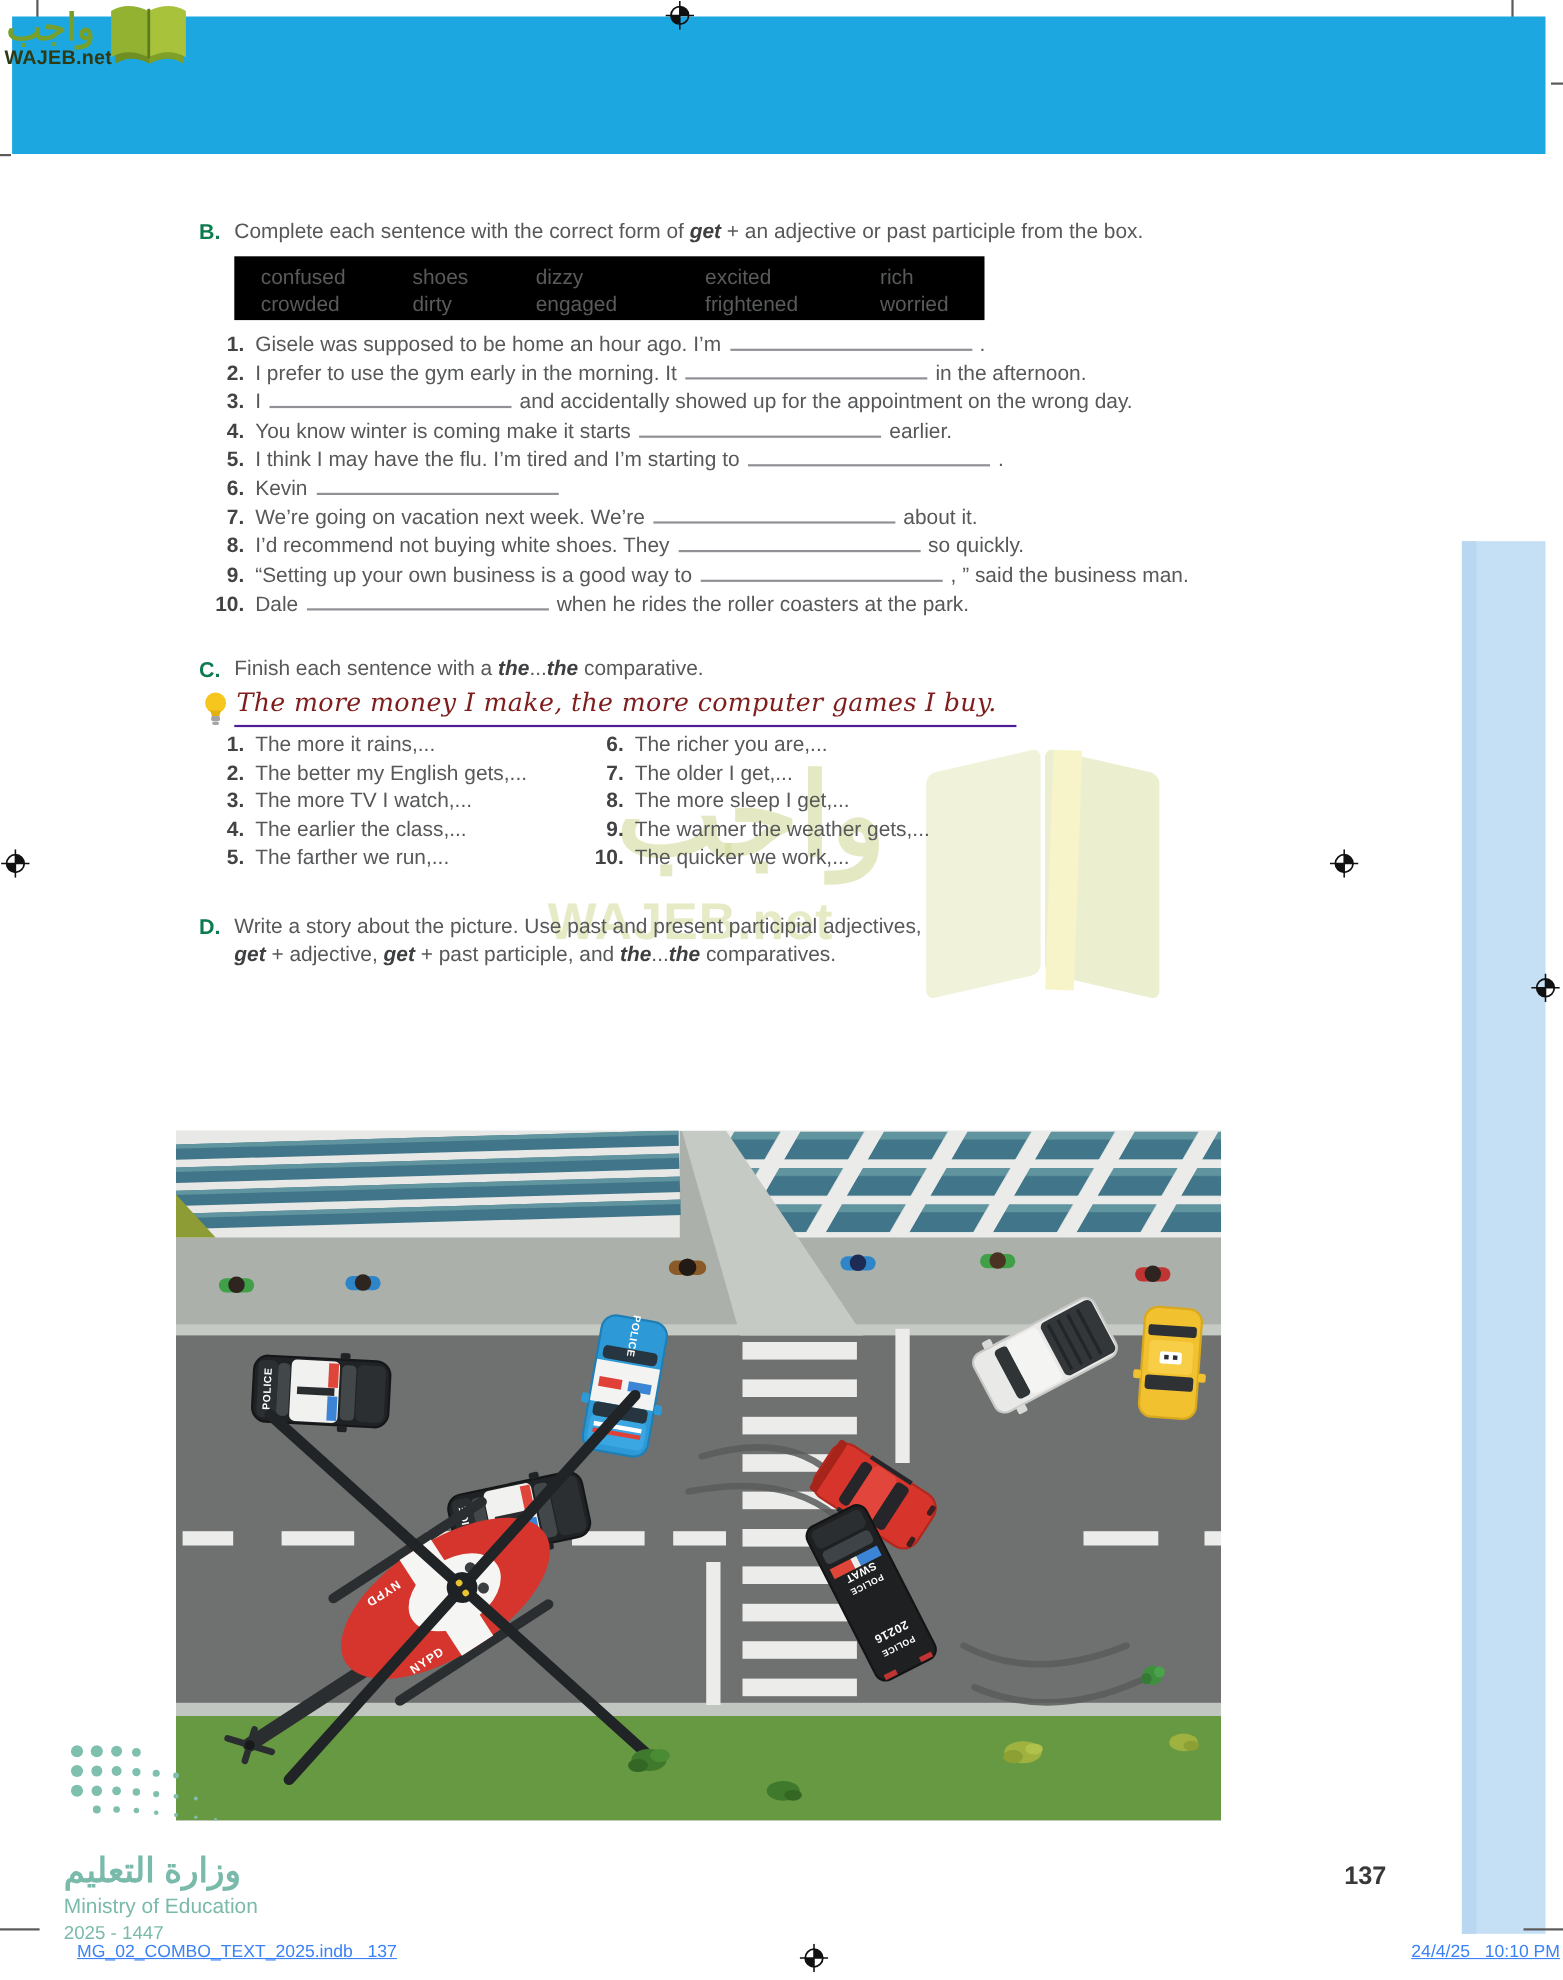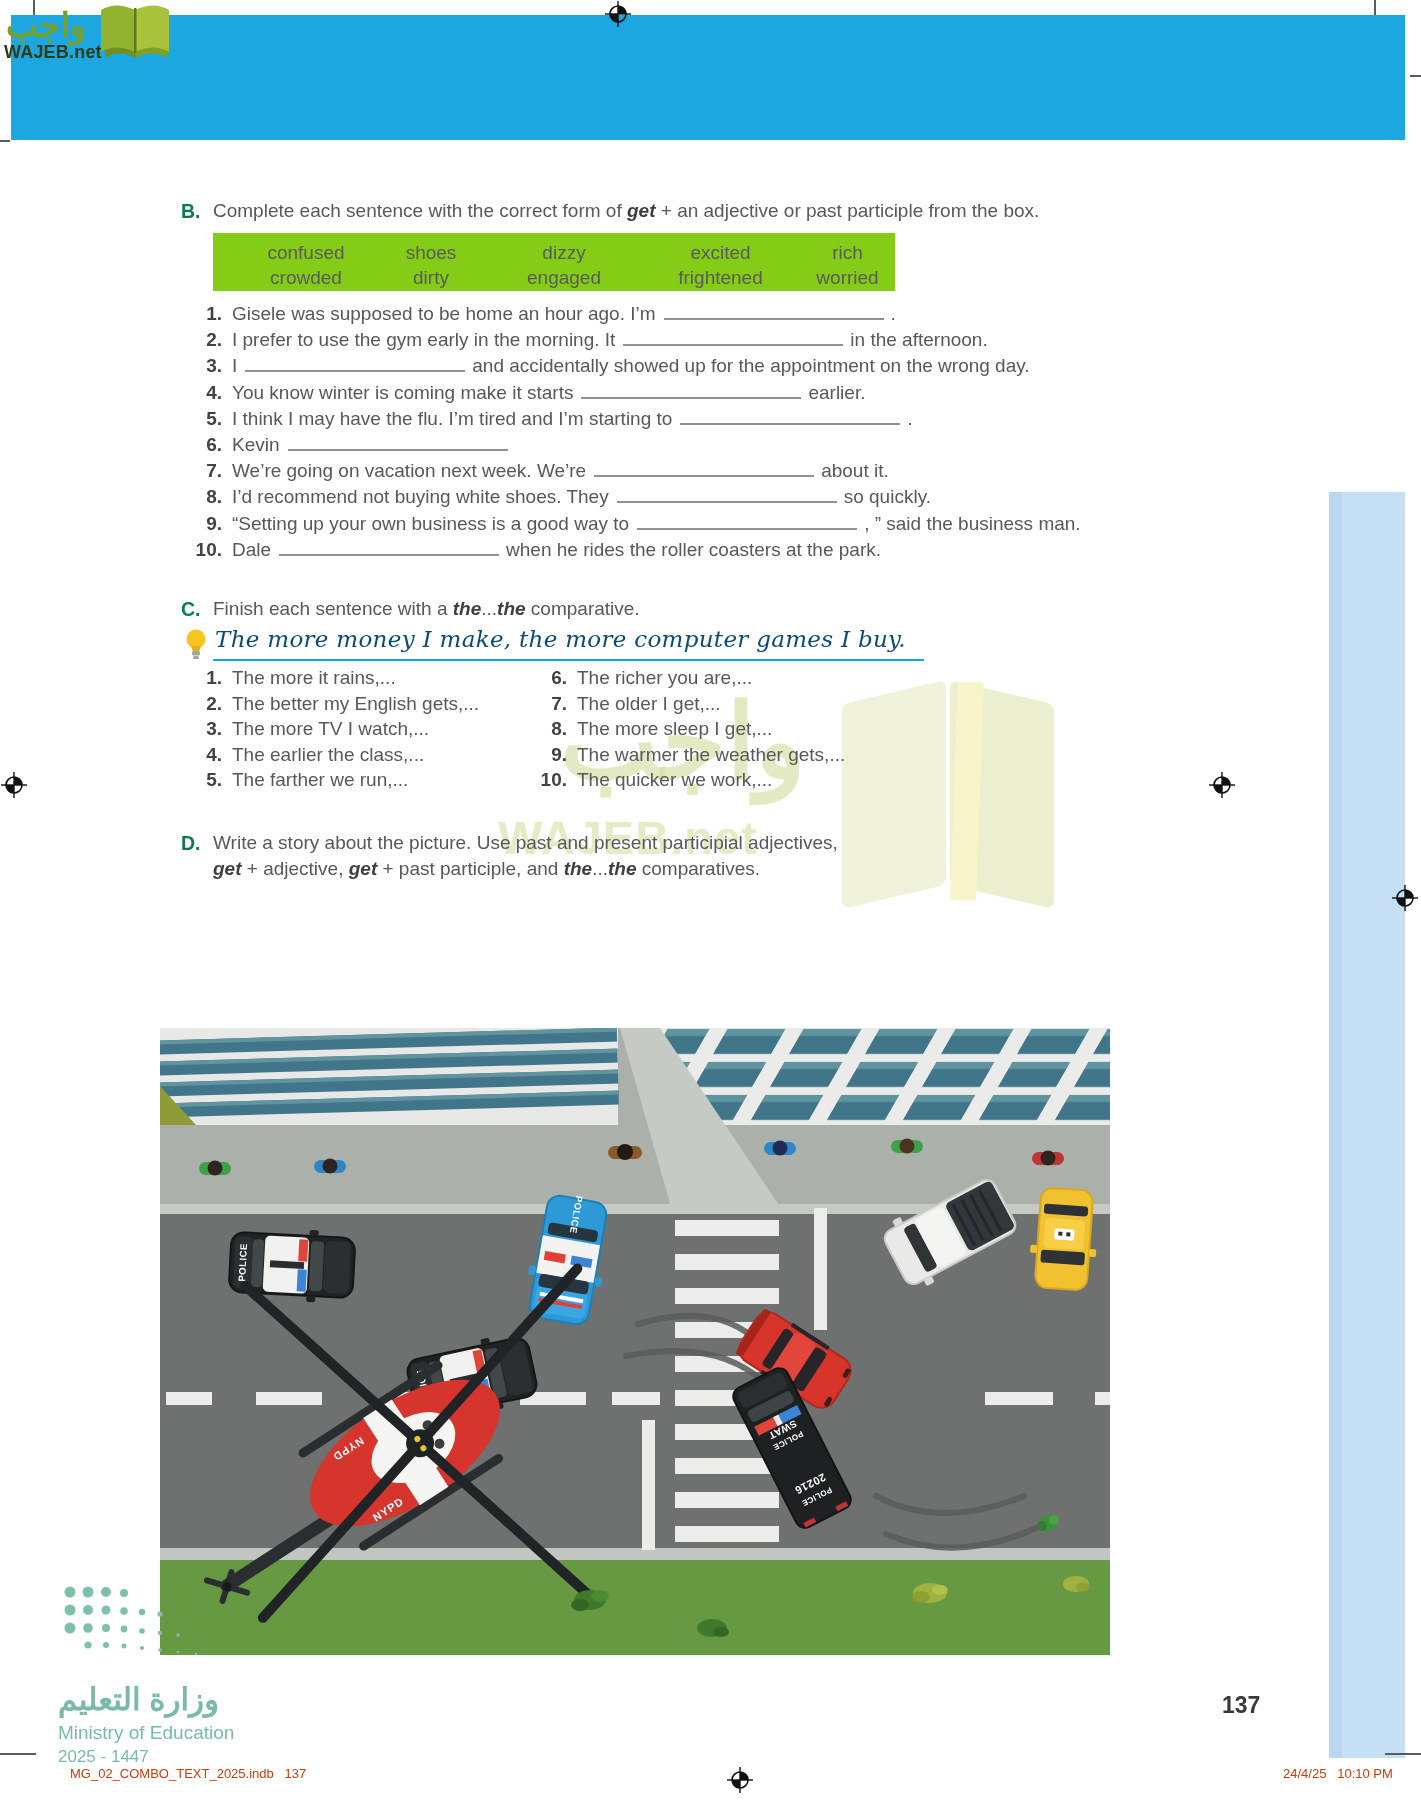--- a/index.html
+++ b/index.html
@@ -13,40 +13,40 @@
   .logo-net{left:4px;top:42px;font-size:18px;font-weight:bold;color:#2E3A14;letter-spacing:.2px;}
   
   .body-txt{font-size:19px;color:#57585A;}
   .green-label{font-size:19.5px;font-weight:bold;color:#0C7B4E;}
   .bold-it{font-weight:bold;font-style:italic;color:#3E3F41;}
   .num{width:56px;text-align:right;font-weight:bold;color:#424345;padding-right:10px;box-sizing:border-box;flex:none;}
   .blank{display:inline-block;width:220px;height:3px;border-bottom:2.2px solid #8F9194;margin:0 7px 0 8px;}
   .b-row,.c-row{display:flex;align-items:baseline;height:26.2px;font-size:19px;white-space:nowrap;}
   .c-row{height:25.6px;}
   
-  #wordbox{left:213px;top:233px;width:682px;height:58px;background:#84cc16;text-align:center;}
+  #wordbox{left:213px;top:233px;width:682px;height:58px;background:#000000;}
   #wordbox .grid{display:grid;grid-template-columns:138px 112px 154px 159px auto;
                  padding:7px 0 0 24px;line-height:25px;font-size:19px;color:#595A5C;}
   
-  .example{font-family:"DejaVu Serif",serif;font-style:italic;font-size:23px;color:#0c4a6e;
-           display:inline-block;border-bottom:2px solid #0ea5e9;padding:0 18px 7px 2px;letter-spacing:.3px;}
+  .example{font-family:"DejaVu Serif",serif;font-style:italic;font-size:23px;color:#7f1d1d;
+           display:inline-block;border-bottom:2px solid #4c1d95;padding:0 18px 7px 2px;letter-spacing:.3px;}
   
   #wm{left:498px;top:698px;width:600px;height:230px;z-index:0;}
   .wm-ar{position:absolute;left:62px;top:-8px;font-size:104px;font-weight:bold;color:rgba(213,220,158,.62);line-height:1;}
   .wm-net{position:absolute;left:0px;top:112px;font-size:47px;font-weight:bold;color:rgba(213,220,158,.6);letter-spacing:1px;}
   .wm-book{position:absolute;left:338px;top:-16px;width:240px;height:235px;opacity:.55;}
   .wm-book i{position:absolute;display:block;}
   .wb1{left:6px;top:10px;width:104px;height:205px;background:#E4E9BC;transform:skewY(-13deg);border-radius:8px;}
   .wb2{left:114px;top:10px;width:104px;height:205px;background:#DCE3AB;transform:skewY(13deg);border-radius:8px;}
   .wb3{left:118px;top:0px;width:26px;height:218px;background:#F1ECA0;transform:rotate(2deg);}
   
   #strip{left:1329px;top:492px;width:76px;height:1266px;background:#C5DFF4;border-left:13px solid #B9D7F0;box-sizing:border-box;}
   
   .teal{color:#7ABAAB;}
-  .print-txt{font-size:13px;color:#c2410c;white-space:pre;}
+  .print-txt{font-size:16px;color:#3b82f6;white-space:pre;text-decoration:underline;}
   .mark-line{position:absolute;background:#5A5A5A;}
 </style>
 </head>
 <body>
 
 <div id="page">
 
   <div class="abs" id="wm">
     <span class="wm-ar">واجب</span>
     <span class="wm-net">WAJEB.net</span>

